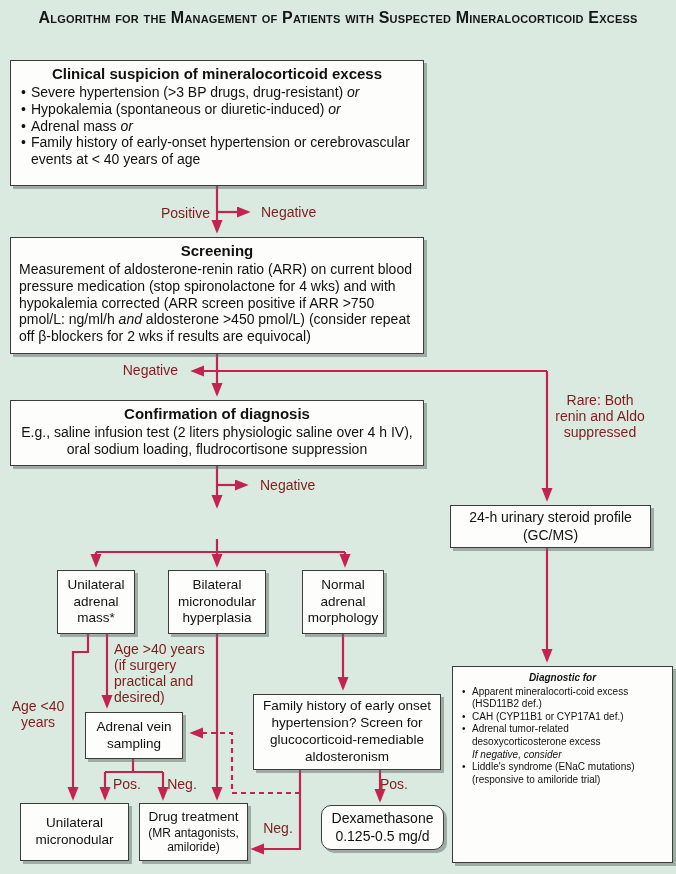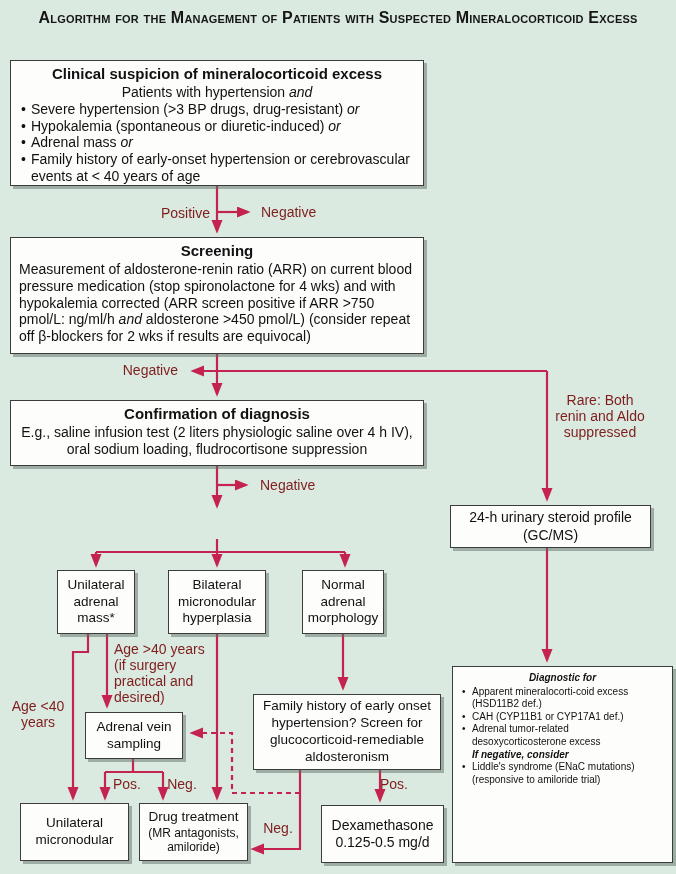--- a/index.html
+++ b/index.html
@@ -27,21 +27,21 @@
     text-align:center;font-size:13.5px;line-height:1.25;padding:2px 3px;}
   .label{position:absolute;font-size:14px;line-height:1.15;color:#7f1d1d;}
   .t-right{text-align:right;}
   .t-center{text-align:center;}
   i{font-style:italic;}
   .drug-sub{font-size:12px;line-height:1.2;}
   .dx{font-size:10px;line-height:1.26;}
   .dx-head{font-weight:bold;font-style:italic;text-align:center;margin-bottom:1px;}
   .dx-bullet{position:relative;padding-left:11px;}
   .dx-bullet::before{content:"\2022";position:absolute;left:1px;}
-  .dx-ifneg{font-weight:bold;font-style:italic;padding-left:11px;}
+  .dx-ifneg{font-weight:normal;font-style:italic;padding-left:11px;}
 </style>
 </head>
 <body>
 
 <div class="canvas">
 
   <div class="fig-title">Algorithm for the Management of Patients with Suspected Mineralocorticoid Excess</div>
 
   <svg class="wires" width="676" height="874" viewBox="0 0 676 874">
     <defs>
@@ -70,21 +70,20 @@
       <path d="M163,772 L163,798" marker-end="url(#ah)"></path>
       <path d="M380,770 L380,800" marker-end="url(#ah)"></path>
       <path d="M300,770 L300,849 L253,849" marker-end="url(#ah)"></path>
       <path d="M300,793 L232,793 L232,733 L192,733" marker-end="url(#ah)" stroke-dasharray="5,4"></path>
       <path d="M547,548 L547,660" marker-end="url(#ah)"></path>
     </g>
   </svg>
 
   <div class="box pad" style="left:10px;top:60px;width:414px;height:126px;">
     <div class="box-title">Clinical suspicion of mineralocorticoid excess</div>
-    <div class="center"><span>Patients with hypertension </span><i>and</i></div>
     <div class="bullet"><span>Severe hypertension (&gt;3 BP drugs, drug-resistant) </span><i>or</i></div>
     <div class="bullet"><span>Hypokalemia (spontaneous or diuretic-induced) </span><i>or</i></div>
     <div class="bullet"><span>Adrenal mass </span><i>or</i></div>
     <div class="bullet"><span>Family history of early-onset hypertension or cerebrovascular events at &lt; 40 years of age</span><i></i></div>
   </div>
 
   <div class="label t-right" style="left:145px;top:205px;width:65px;">Positive</div>
   <div class="label" style="left:261px;top:204px;">Negative</div>
 
   <div class="box pad" style="left:10px;top:237px;width:414px;height:117px;">
@@ -119,21 +118,21 @@
   <div class="label t-center" style="left:372px;top:776px;width:44px;">Pos.</div>
   <div class="label t-center" style="left:256px;top:820px;width:44px;">Neg.</div>
 
   <div class="box small-box" style="left:20px;top:803px;width:109px;height:58px;">Unilateral micronodular</div>
 
   <div class="box small-box" style="left:139px;top:803px;width:109px;height:58px;flex-direction:column;">
     <div>Drug treatment</div>
     <div class="drug-sub">(MR antagonists, amiloride)</div>
   </div>
 
-  <div class="box small-box" style="left:321px;top:805px;width:123px;height:58px;font-size:14px;">Dexamethasone 0.125-0.5 mg/d</div>
+  <div class="box small-box" style="left:321px;top:805px;width:123px;height:45px;font-size:14px;border-radius:10px;">Dexamethasone 0.125-0.5 mg/d</div>
 
   <div class="box small-box" style="left:450px;top:505px;width:201px;height:43px;font-size:14px;">24-h urinary steroid profile (GC/MS)</div>
 
   <div class="box dx" style="left:452px;top:666px;width:221px;height:197px;padding:5px 8px;">
     <div class="dx-head">Diagnostic for</div>
     <div class="dx-bullet">Apparent mineralocorti-coid excess (HSD11B2 def.)</div>
     <div class="dx-bullet">CAH (CYP11B1 or CYP17A1 def.)</div>
     <div class="dx-bullet">Adrenal tumor-related desoxycorticosterone excess</div>
     <div class="dx-ifneg">If negative, consider</div>
     <div class="dx-bullet">Liddle's syndrome (ENaC mutations) (responsive to amiloride trial)</div>

